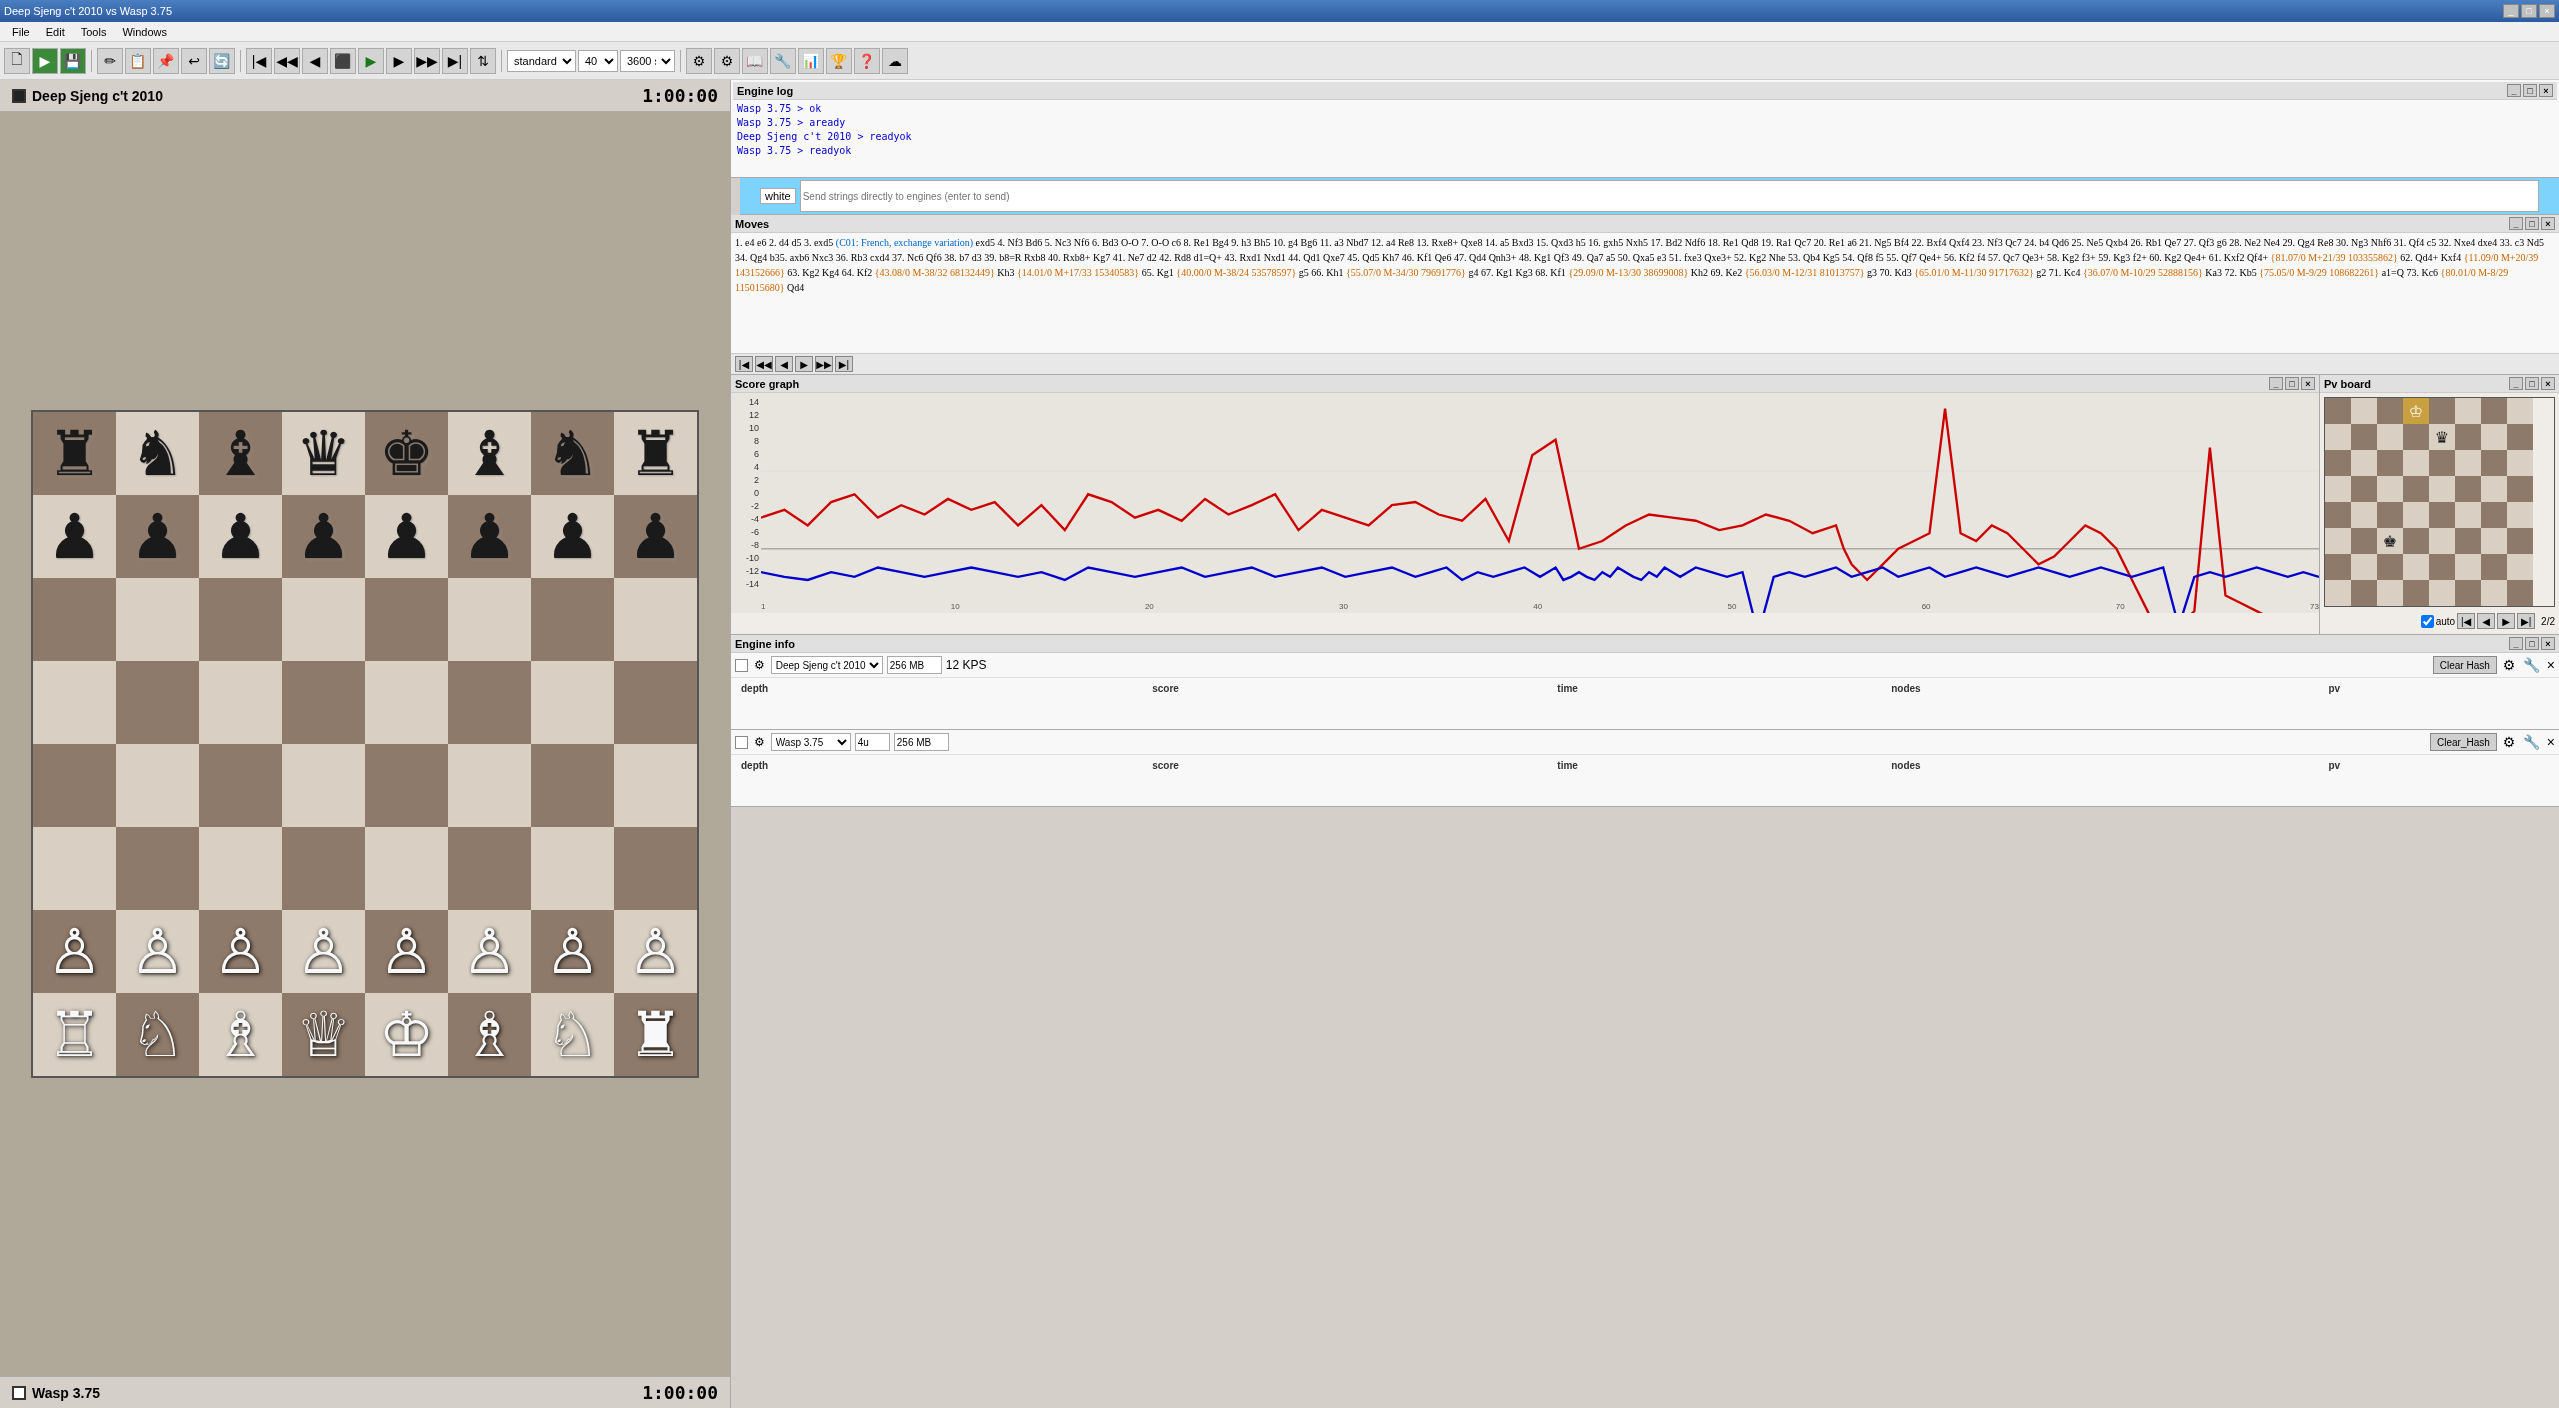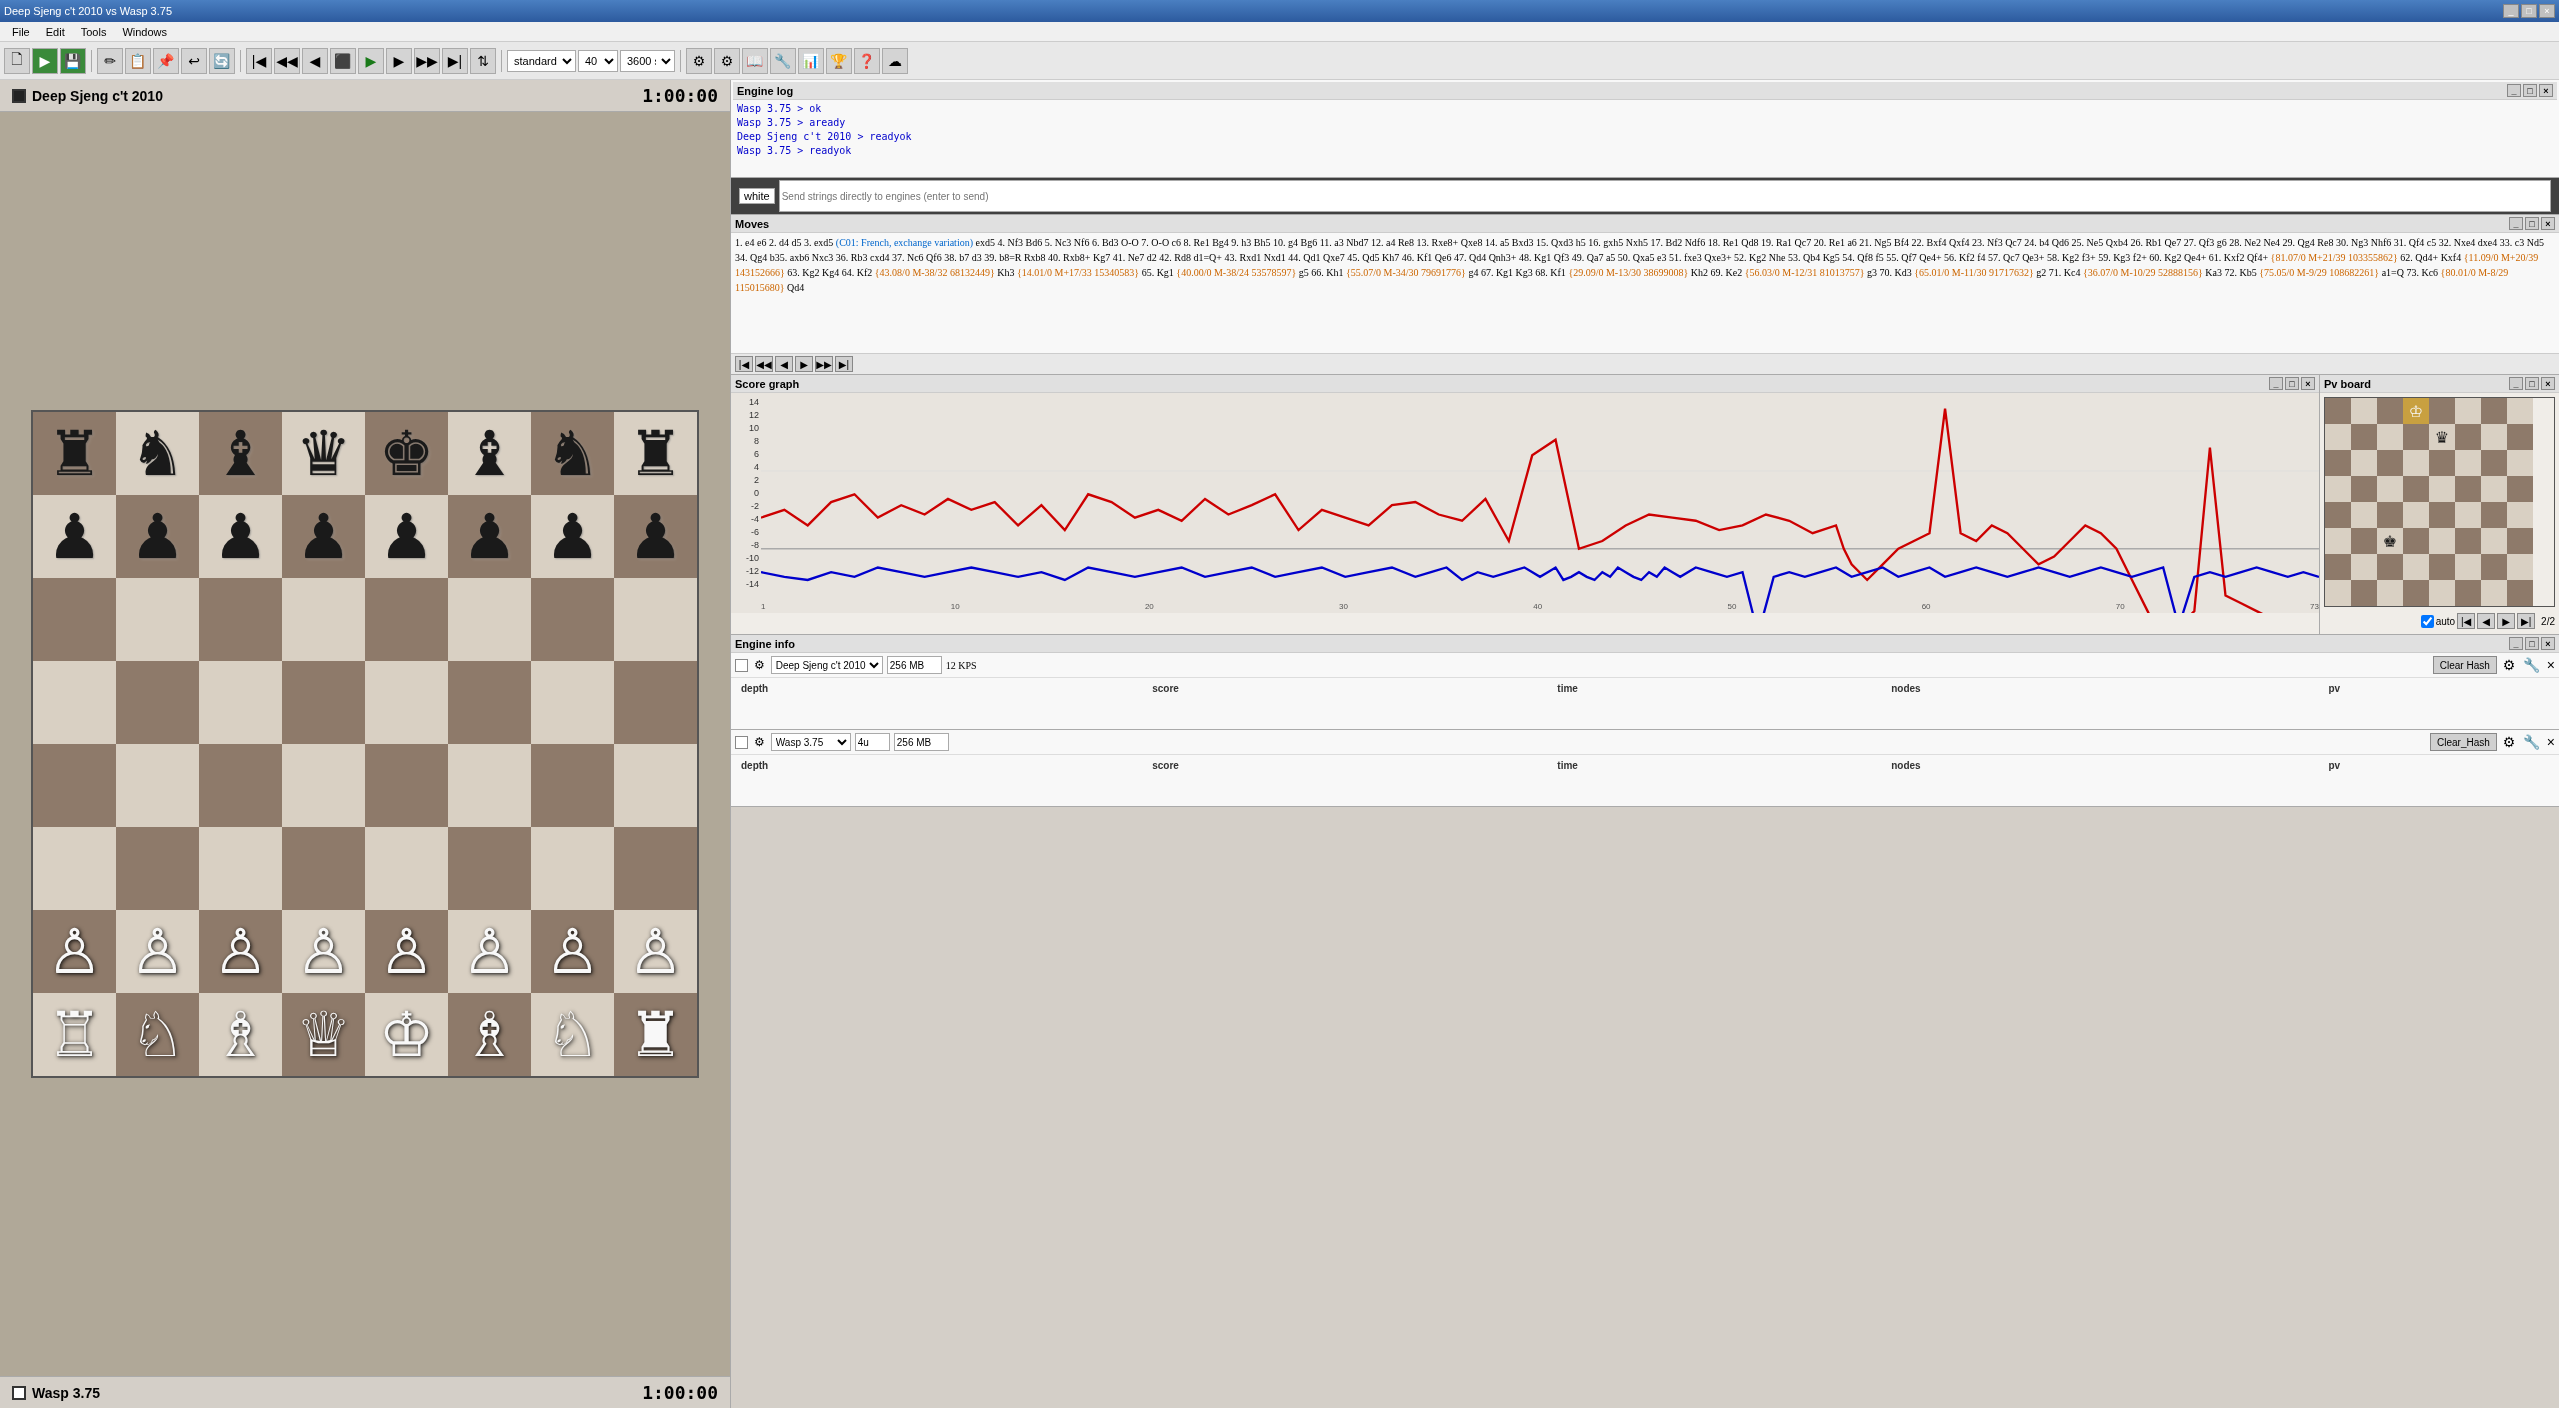--- a/index.html
+++ b/index.html
@@ -199,23 +199,24 @@
       line-height: 1.4;
     }
     .log-line-red { color: #cc0000; }
     .log-line-blue { color: #0000cc; }
 
     
     #white-input-row {
       display: flex;
       align-items: center;
       gap: 4px;
-      padding: 2px 8px;
-      background: #404040;
+      padding: 2px 20px;
+      background: #7dd3fc;
       border-bottom: 1px solid #aaa;
+      margin-left: 9px;
     }
     #white-label {
       font-size: 11px;
       padding: 1px 4px;
       background: white;
       border: 1px solid #aaa;
     }
     #white-input {
       flex: 1;
       height: 32px;
@@ -848,21 +849,21 @@
           <div class="wc-btn">×</div>
         </div>
       </div>
       <div class="engine-info-controls">
         <div class="engine-checkbox"></div>
         <div style="font-size:12px;margin:0 2px;">⚙</div>
         <select class="engine-select">
           <option>Deep Sjeng c't 2010</option>
         </select>
         <input type="text" class="engine-small-input" value="256 MB" style="">
-        <span style="font-size:10px;font-family:Liberation Serif, serif;">12 KPS</span>
+        <span style="font-size:12px;">12 KPS</span>
         <button class="engine-small-btn" style="margin-left:auto;">Clear Hash</button>
         <div style="font-size:14px;margin:0 2px;">⚙</div>
         <div style="font-size:14px;margin:0 2px;">🔧</div>
         <div style="font-size:14px;">×</div>
       </div>
       <table class="engine-info-table">
         <thead>
           <tr>
             <th>depth</th>
             <th>score</th>

